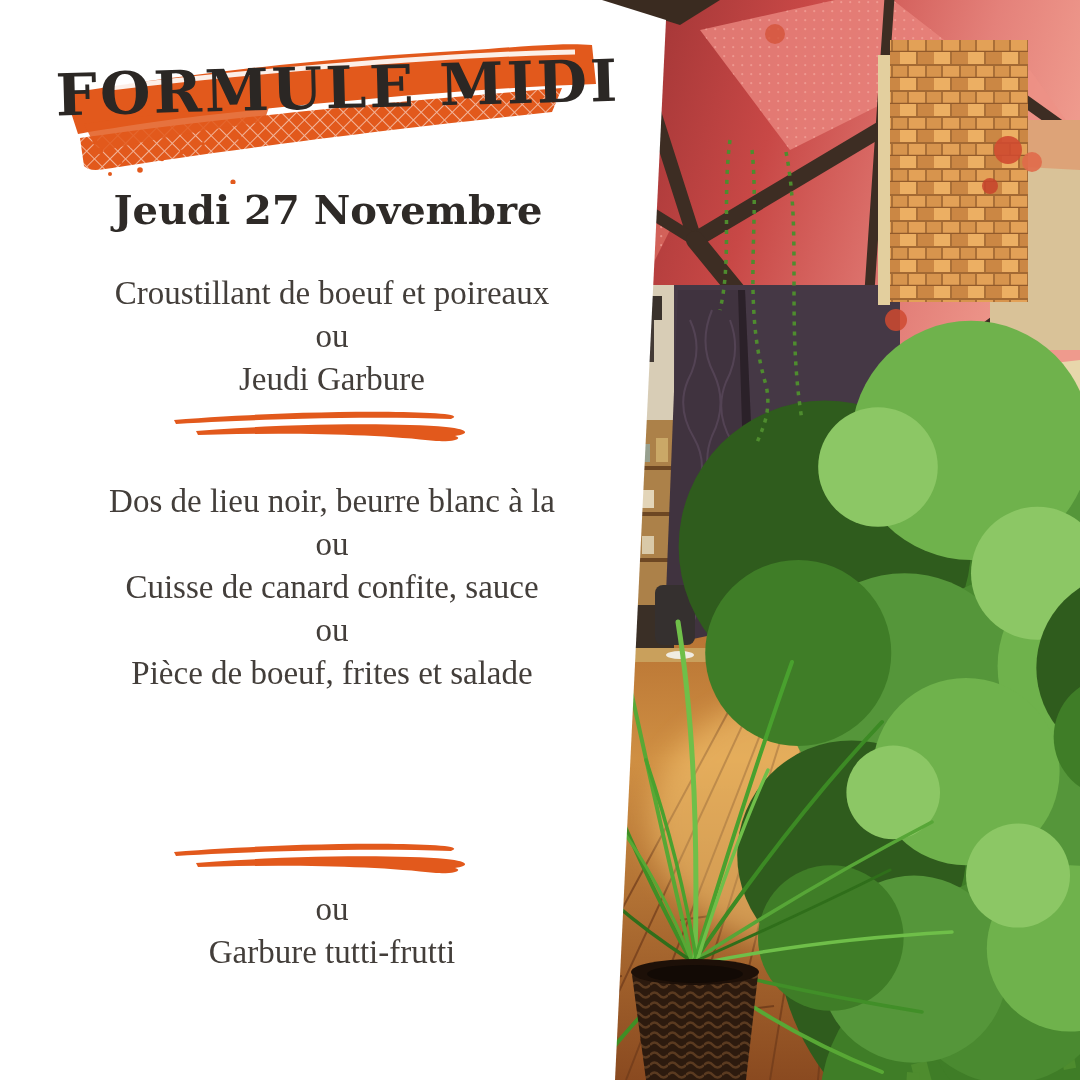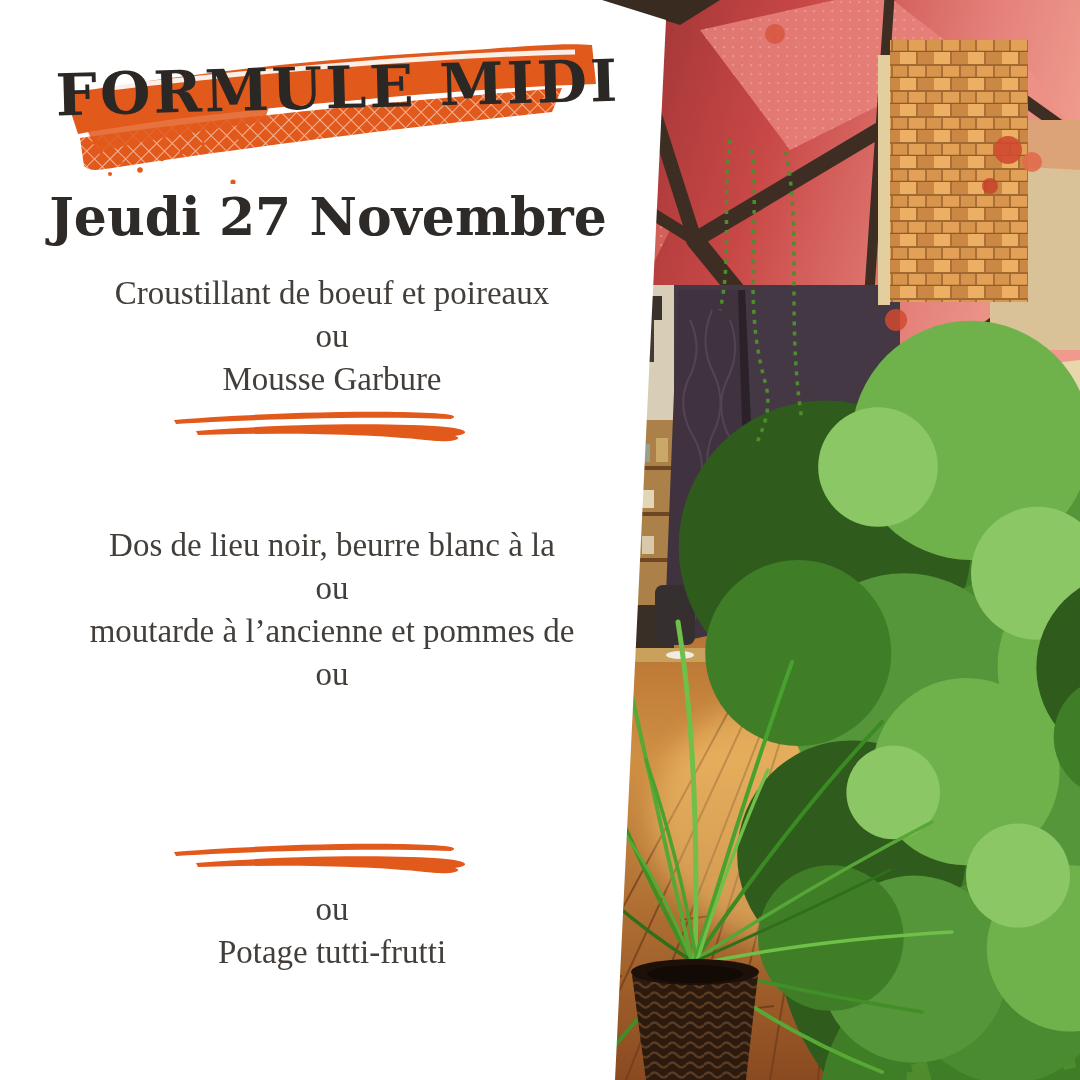--- a/index.html
+++ b/index.html
@@ -11,27 +11,27 @@
   
   .panel{position:absolute;left:0;top:0;width:1080px;height:1080px;background:#fff;
          clip-path:polygon(0 0,602px 0,666px 20px,615px 1080px,0 1080px);
          filter:drop-shadow(3px 0 7px rgba(40,30,25,.28));}
   
   .brush{position:absolute;left:40px;top:26px;width:585px;height:158px;}
   .title{position:absolute;left:0;top:54px;width:676px;text-align:center;
          font-weight:bold;font-size:58px;letter-spacing:3px;color:#2b2724;
          transform:rotate(-1.5deg);}
   .date{position:absolute;left:0;top:186px;width:656px;text-align:center;
-        font-weight:bold;font-size:52px;color:#2e2a27;}
+        font-weight:bold;font-size:40px;color:#2e2a27;}
   .course{position:absolute;left:10px;width:644px;text-align:center;
           font-family:"Liberation Serif","DejaVu Serif",serif;
           font-size:33px;line-height:43px;color:#433e3a;}
   .course div{white-space:nowrap;}
   .starters{top:272px;}
-  .mains{top:480px;margin-top:44px;}
+  .mains{top:480px;}
   .desserts{top:888px;}
   .divider{position:absolute;left:168px;width:312px;height:46px;}
   .div1{top:404px;} .div2{top:836px;}
 </style>
 </head>
 <body>
 
 <div class="canvas">
 
   <div class="photo">
@@ -360,40 +360,41 @@
           <circle cx="193" cy="156" r="2.6"></circle>
       </g>
     </svg>
 
     <div class="title">FORMULE MIDI</div>
     <div class="date">Jeudi 27 Novembre</div>
 
     <div class="course starters">
       <div>Croustillant de boeuf et poireaux</div>
       <div>ou</div>
-      <div>Mousse Garbure</div>
+      <div>Jeudi Garbure</div>
     </div>
 
     <svg class="divider div1" viewBox="0 0 312 46">
       <g id="div-shape">
         <path d="M6 16 C90 9 200 6 262 9 C284 10 291 12 283 15 C200 12 90 15 8 20 Z" fill="#E2591C"></path>
         <path d="M28 27 C130 19 230 19 278 23 C300 25 303 30 287 32 C295 34 288 38 268 37 C210 30 120 28 30 31 Z" fill="#E2591C"></path>
       </g>
     </svg>
 
     <div class="course mains">
       <div>Dos de lieu noir, beurre blanc à la</div>
       <div>ou</div>
-      <div>moutarde à l’ancienne et pommes de</div>
+      <div>Cuisse de canard confite, sauce</div>
       <div>ou</div>
+      <div>Pièce de boeuf, frites et salade</div>
     </div>
 
     <svg class="divider div2" viewBox="0 0 312 46">
       <use href="#div-shape"></use>
     </svg>
 
     <div class="course desserts">
       <div>ou</div>
-      <div>Potage tutti-frutti</div>
+      <div>Garbure tutti-frutti</div>
     </div>
 
   </div>
 </div>
 
 </body></html>

